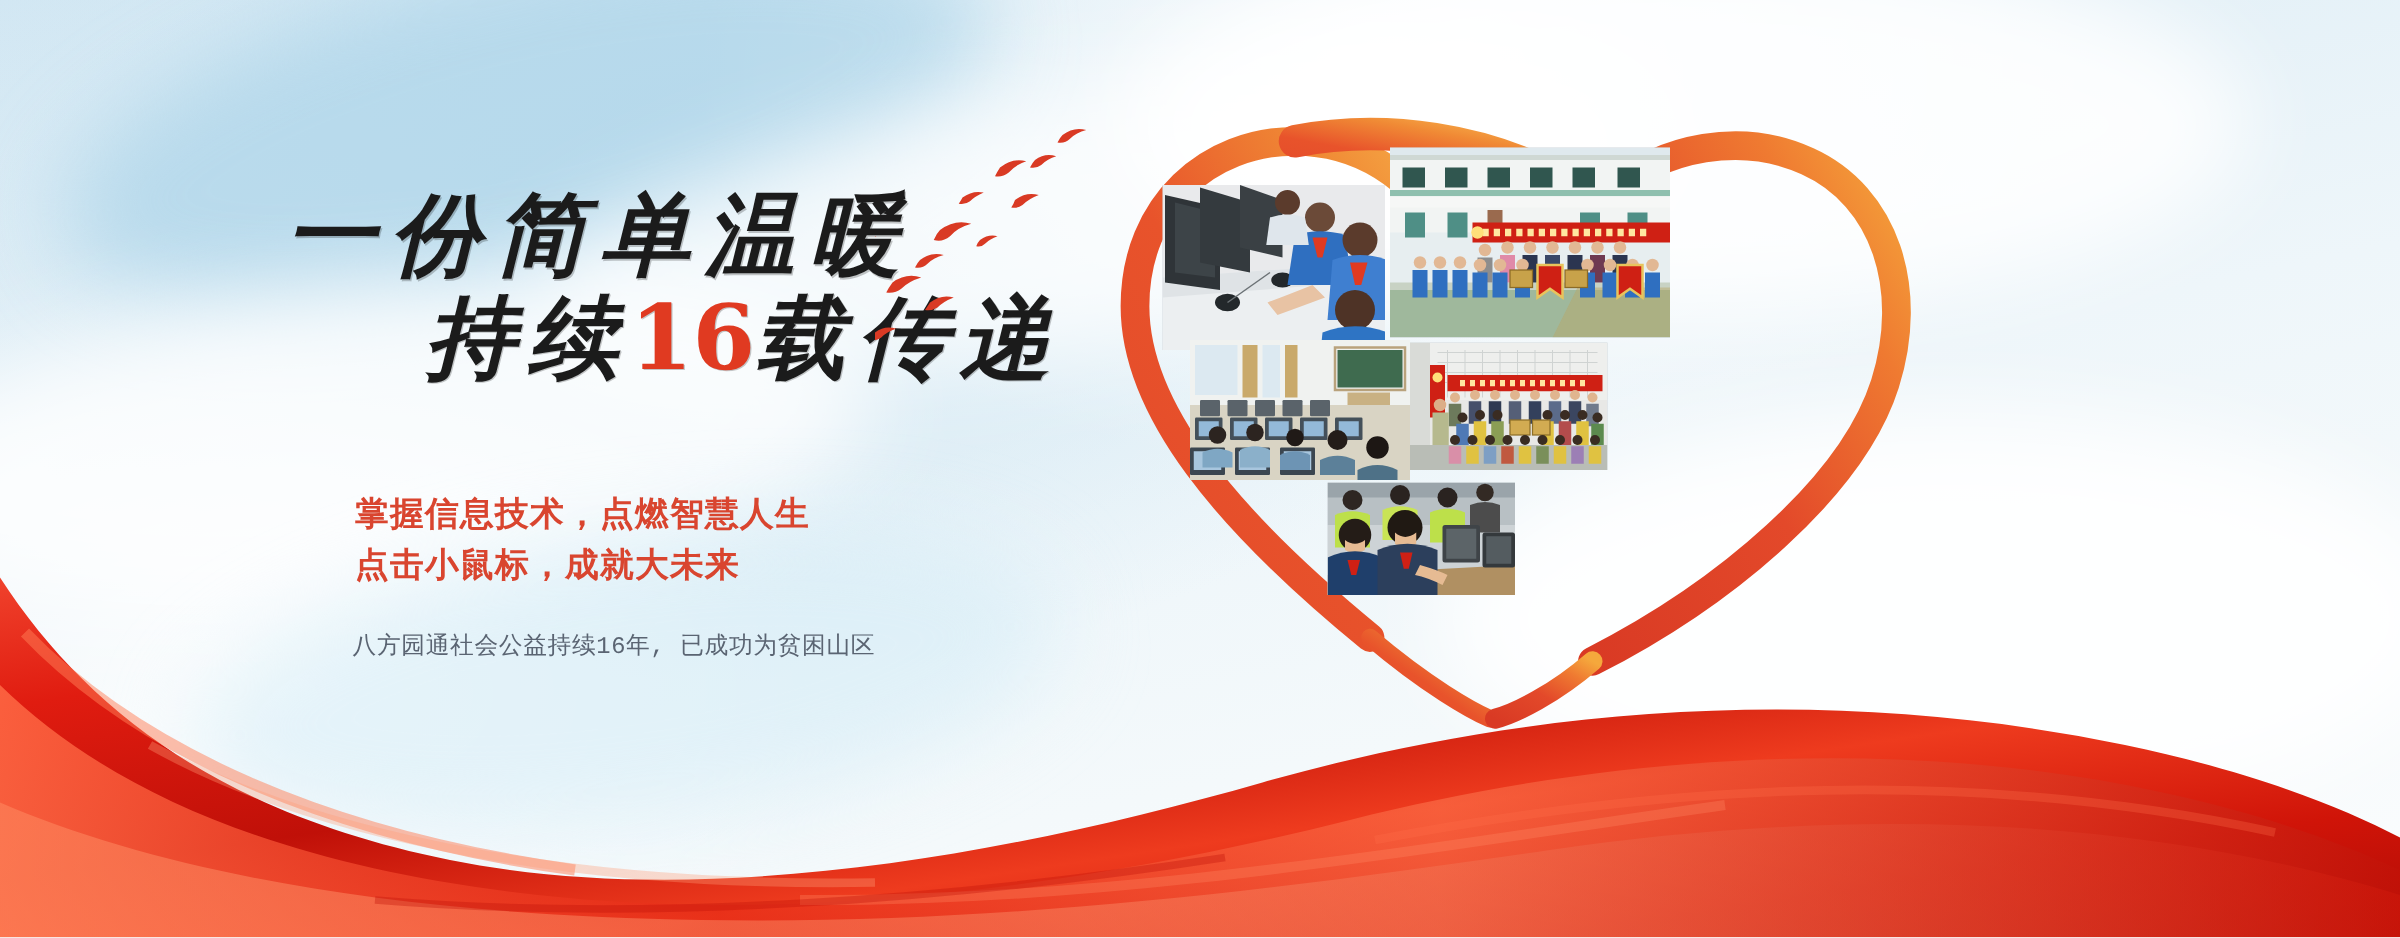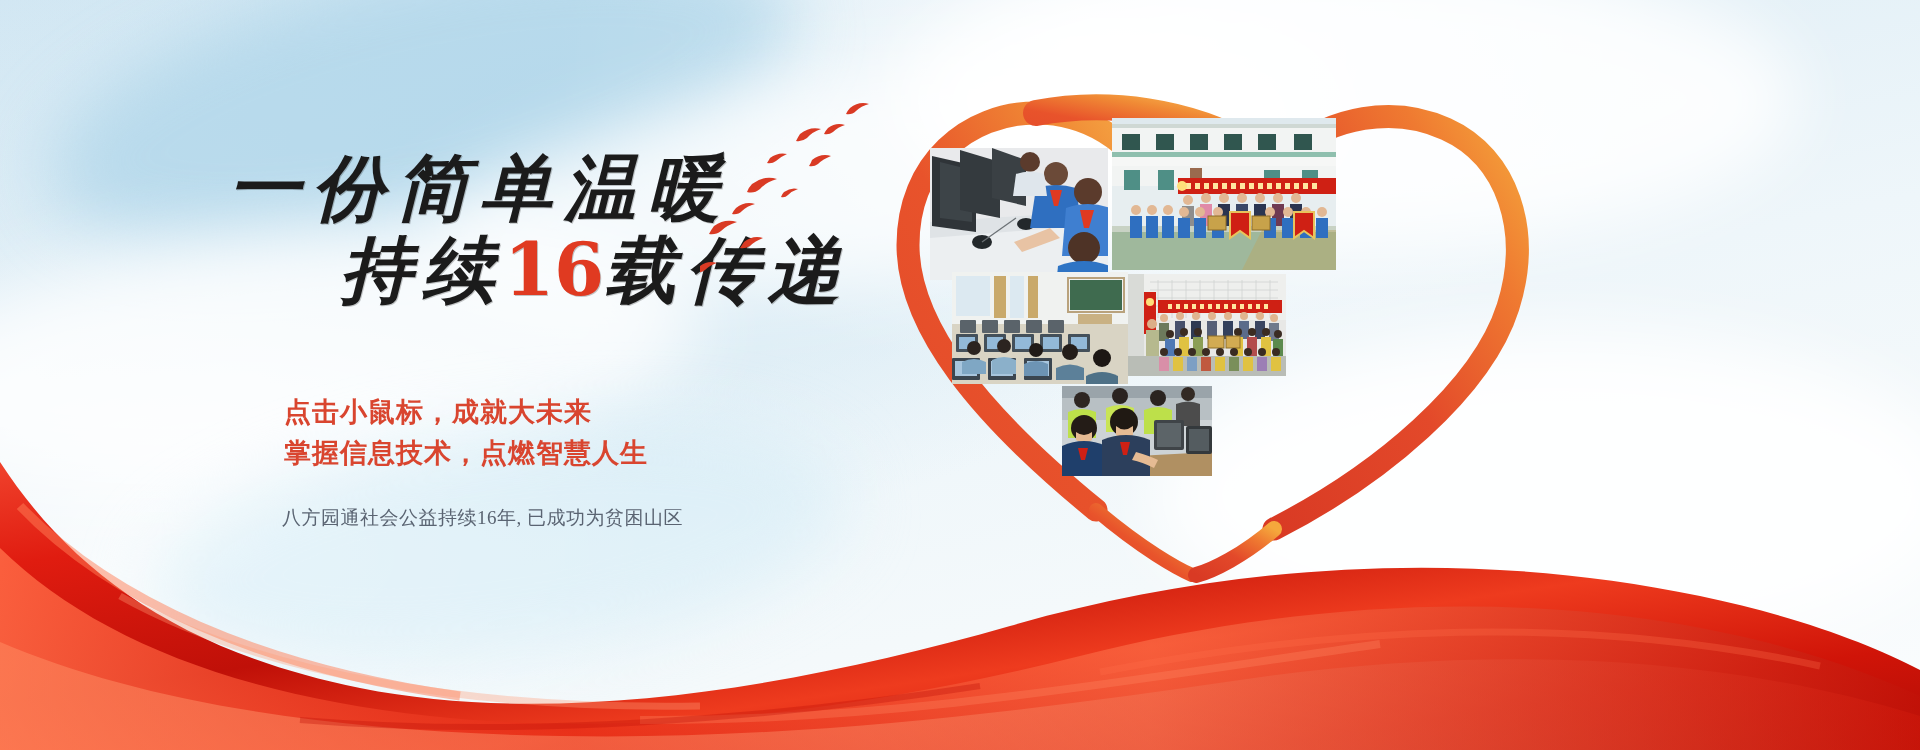--- a/index.html
+++ b/index.html
@@ -48,21 +48,21 @@
   .hl-2 .num{color:#e03a21;font-style:normal;font-family:"DejaVu Serif",serif;letter-spacing:0;}
 
   .sub{
     position:absolute;left:284px;top:392px;width:520px;
     font-family:"DejaVu Sans","Liberation Sans",sans-serif;
     color:#d9452f;font-weight:700;font-size:27px;line-height:1.5;
     letter-spacing:1px;white-space:nowrap;
   }
   .desc{
     position:absolute;left:282px;top:500px;width:520px;
-    font-family:Liberation Serif, serif;
+    font-family:Liberation Mono, monospace;
     color:#5a6472;font-size:19px;line-height:1.85;letter-spacing:.5px;
     white-space:nowrap;
   }
 
   
   .birds{position:absolute;left:700px;top:80px;width:230px;height:220px;}
   .birds svg{display:block;}
 
   
   .heart-wrap{position:absolute;left:860px;top:55px;width:720px;height:520px;}
@@ -95,22 +95,22 @@
   <div class="cloud c6"></div>
 
   <div class="text-block">
 
     <div class="headline">
       <div class="hl-1">一份简单温暖</div>
       <div class="hl-2"><span>持续</span><span class="num">16</span><span>载传递</span></div>
     </div>
 
     <div class="sub">
+      <div>掌握信息技术，点燃智慧人生</div>
       <div>点击小鼠标，成就大未来</div>
-      <div>掌握信息技术，点燃智慧人生</div>
     </div>
 
     <div class="desc">
       <div>八方园通社会公益持续16年, 已成功为贫困山区</div>
     </div>
   </div>
 
   <div class="birds">
     <svg width="230" height="220" viewBox="0 0 230 220" aria-hidden="true">
       <g fill="#d93a24">

